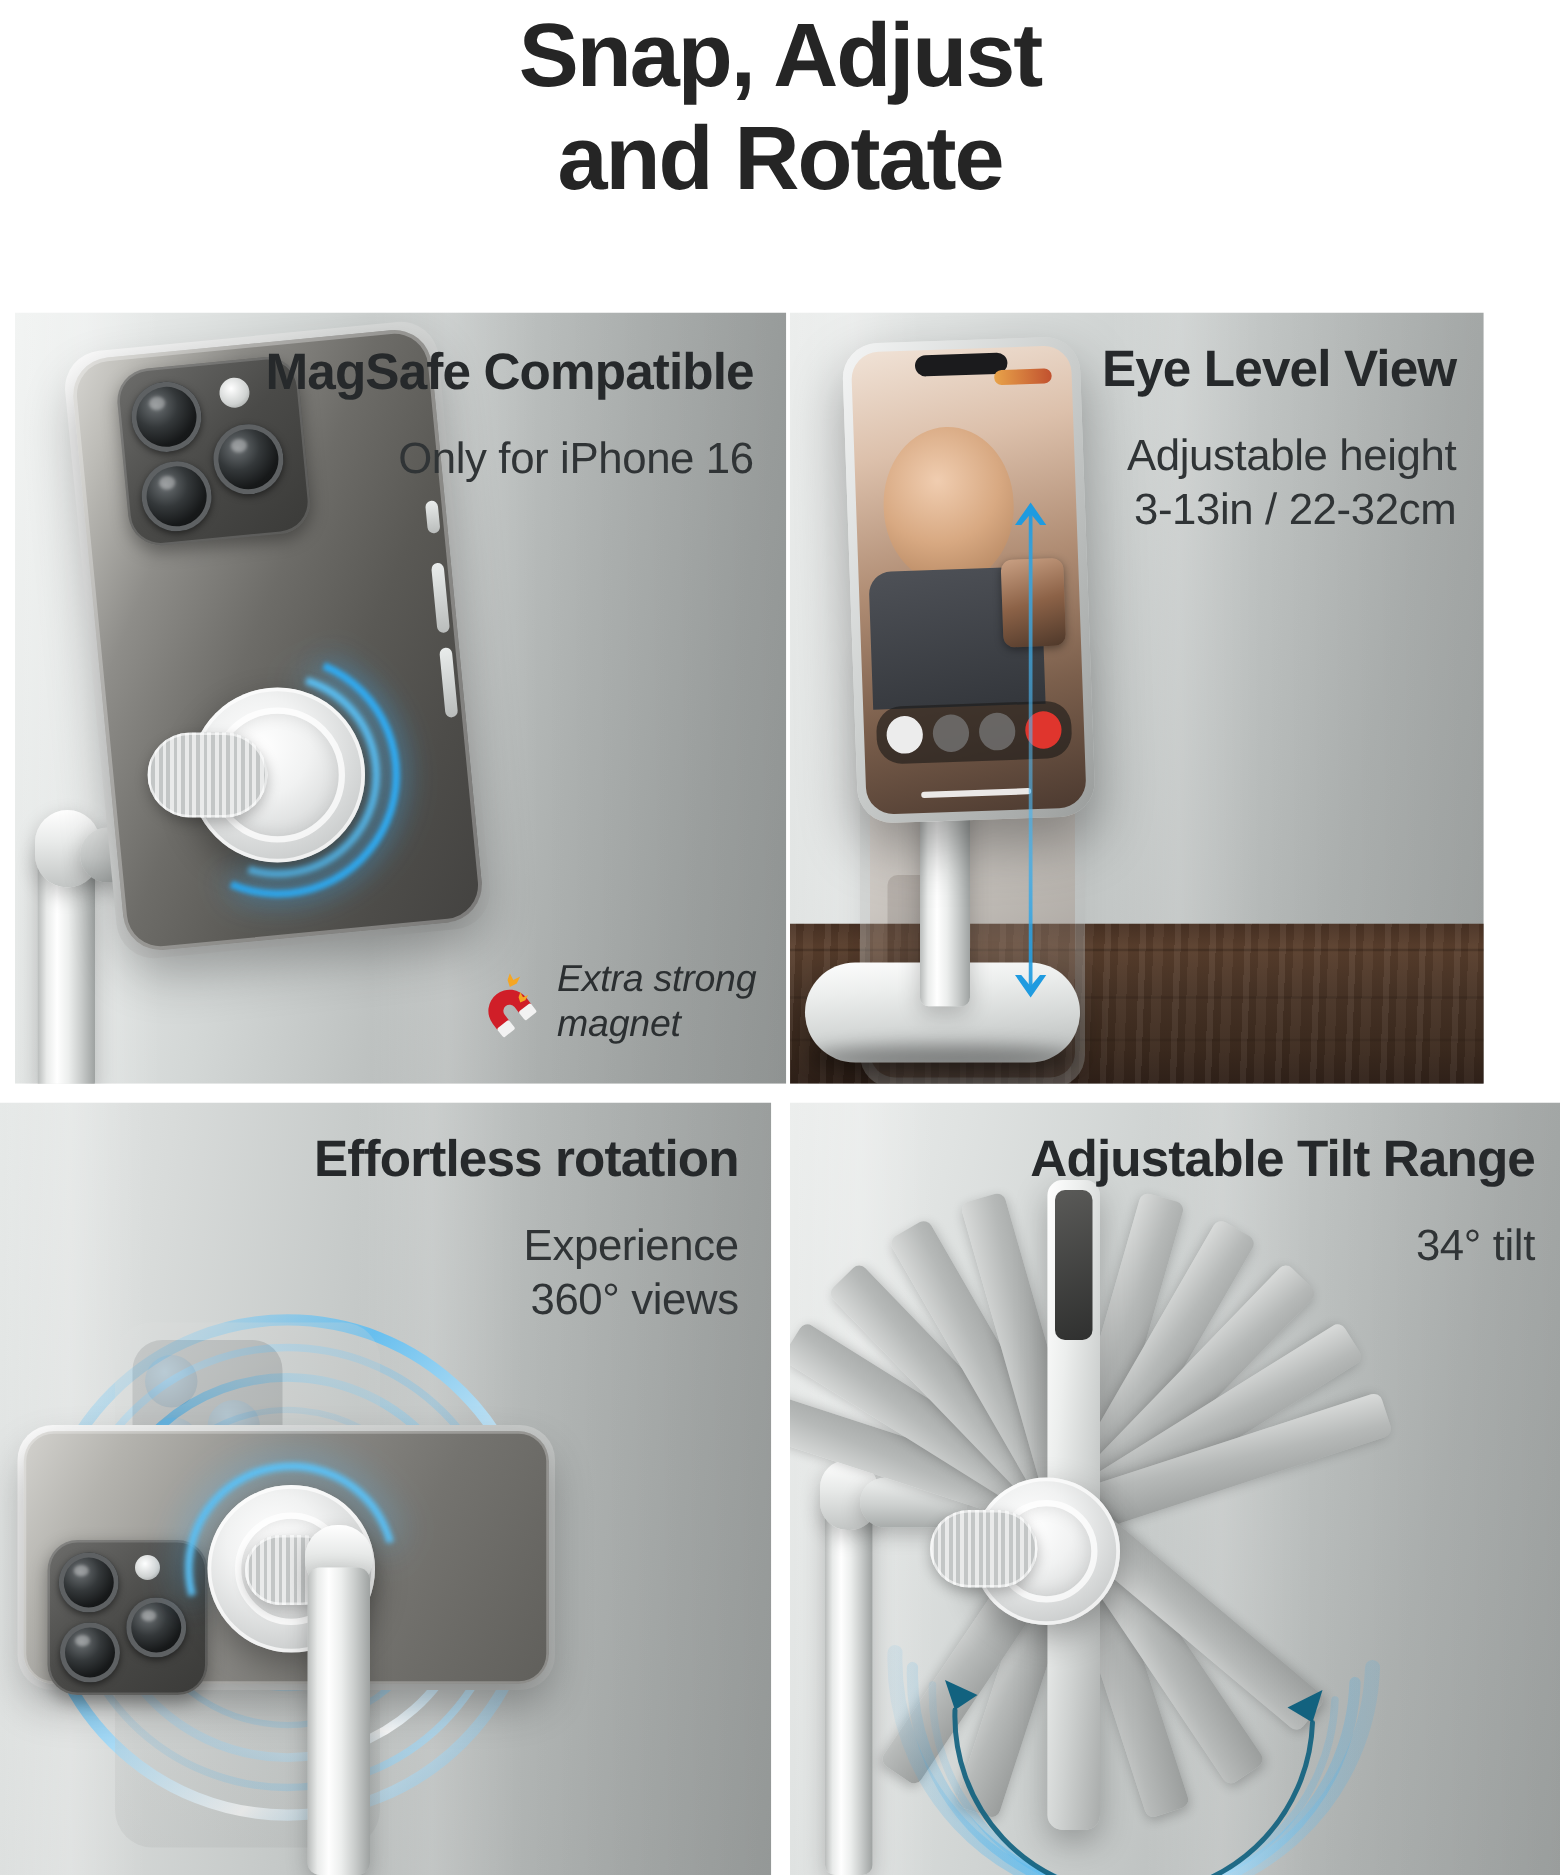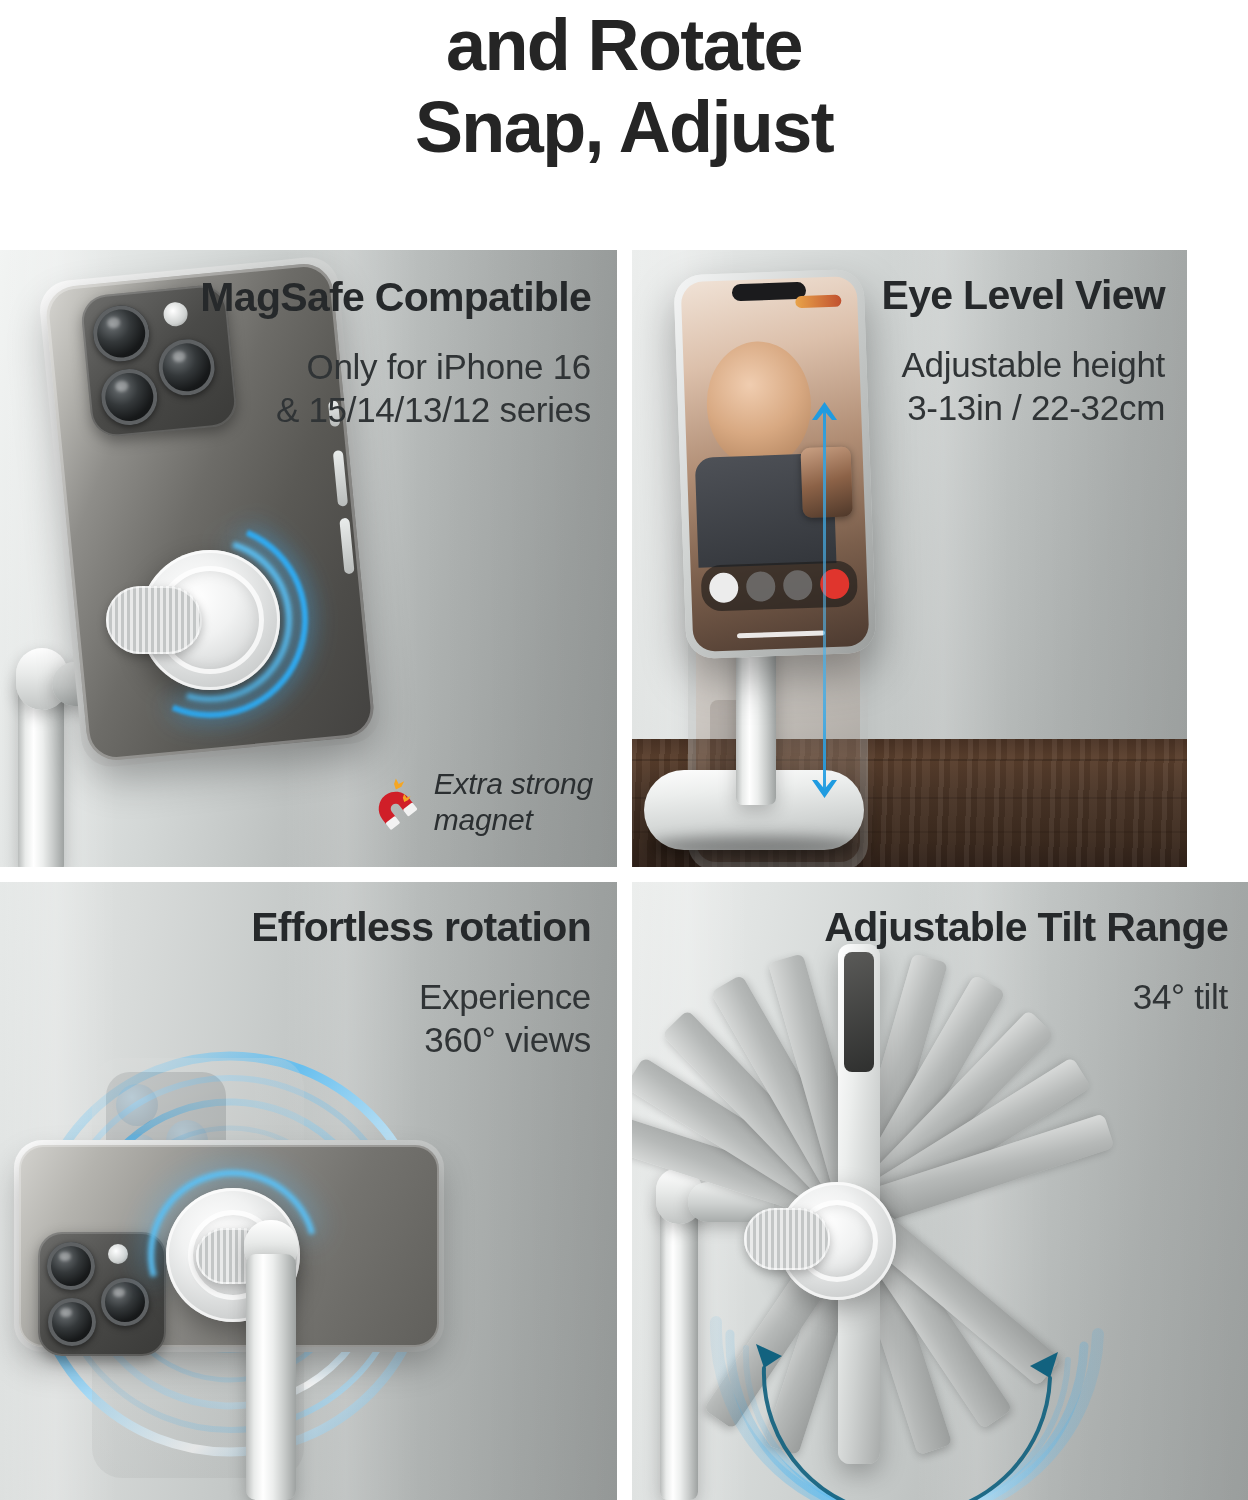--- a/index.html
+++ b/index.html
@@ -42,21 +42,21 @@
     top: 250px;
     width: 1248px;
     height: 1250px;
   }
 
   .panel {
     position: absolute;
     overflow: hidden;
   }
 
-  .p-tl { left: 0px;   top: 0px;   width: 617px; height: 617px; }
+  .p-tl { left: 12px;   top: 0px;   width: 617px; height: 617px; }
   .p-tr { left: 632px; top: 0px;   width: 555px; height: 617px; }
   .p-bl { left: 0px;   top: 632px; width: 617px; height: 618px; padding-left: 36px; }
   .p-br { left: 632px; top: 632px; width: 616px; height: 618px; }
 
   
   .bg-metal {
     position: absolute; inset: 0;
     background:
       linear-gradient(100deg,
         #f2f4f3 0%,
@@ -290,22 +290,22 @@
   }
 
   svg { display: block; overflow: visible; }
 </style>
 </head>
 <body>
 
 <div class="page">
 
   <div class="headline">
+    <span class="hl-line">Snap, Adjust</span>
     <span class="hl-line">and Rotate</span>
-    <span class="hl-line">Snap, Adjust</span>
   </div>
 
   <div class="grid">
 
     <div class="panel p-tl">
       <div class="bg-metal"></div>
       <div class="sheen"></div>
 
       <div class="art">
 
@@ -337,21 +337,20 @@
 
         <div class="puck" style="left:140px; top:300px; width:140px; height:140px;"></div>
         <div class="puck-ring" style="left:156px; top:316px; width:108px; height:108px;"></div>
         <div class="knurl" style="left:106px; top:336px; width:96px; height:68px; border-radius:34px;"></div>
       </div>
 
       <div class="p-text t-tl">
         <div class="p-title">MagSafe Compatible</div>
         <div class="p-sub">
           <div>Only for iPhone 16</div>
-          <div>&amp; 15/14/13/12 series</div>
         </div>
       </div>
 
       <div class="magnet-badge">
         <span>
           <svg width="56" height="56" viewBox="0 0 56 56" aria-hidden="true">
             <g transform="rotate(-38 28 30)">
               <path d="M11 36 A17 17 0 0 1 45 36 L45 42 L33 42 L33 36 A5 5 0 0 0 23 36 L23 42 L11 42 Z" fill="#d01e28"></path>
               <rect x="11" y="41" width="12" height="9" rx="1.5" fill="#f2f2f2"></rect>
               <rect x="33" y="41" width="12" height="9" rx="1.5" fill="#f2f2f2"></rect>

